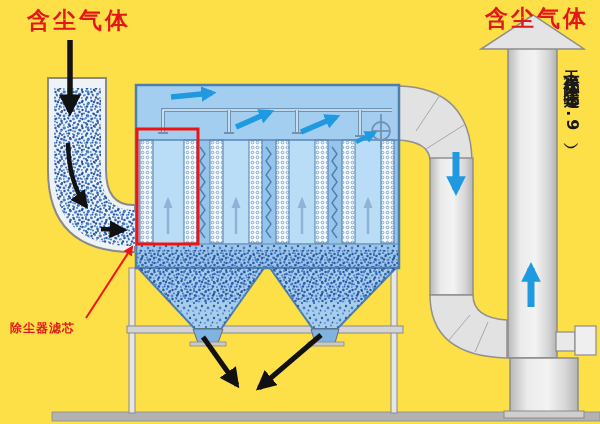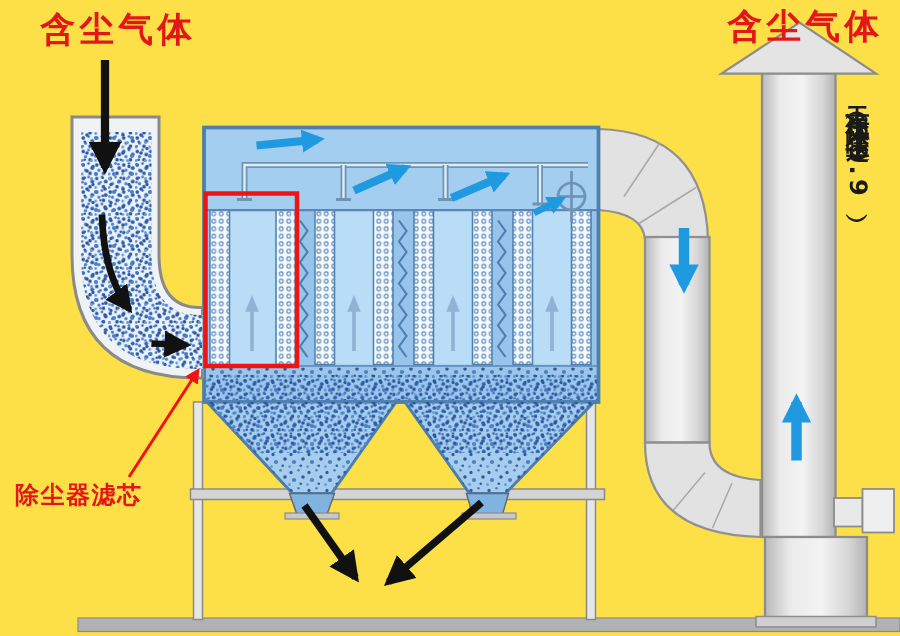--- a/index.html
+++ b/index.html
@@ -6,21 +6,21 @@
   .stage{
     position:relative;width:600px;height:424px;background:#fde047;overflow:hidden;
     font-family:"DejaVu Sans", sans-serif;
   }
   .stage svg{position:absolute;left:0;top:0;}
   .lbl{
     position:absolute;font-weight:bold;color:#e21818;white-space:nowrap;
     font-family:"DejaVu Sans", sans-serif;line-height:1;
   }
   .big{font-size:23px;letter-spacing:3px;}
-  .mid{font-size:16px;letter-spacing:1px;}
+  .mid{font-size:12px;letter-spacing:1px;}
   .vlbl{
     position:absolute;writing-mode:vertical-rl;text-orientation:mixed;
     font-size:16px;font-weight:bold;color:#1a1a1a;letter-spacing:3px;
     font-family:"DejaVu Sans", sans-serif;line-height:1.1;white-space:nowrap;
   }
 </style>
 </head>
 <body>
 
 <div class="stage">

